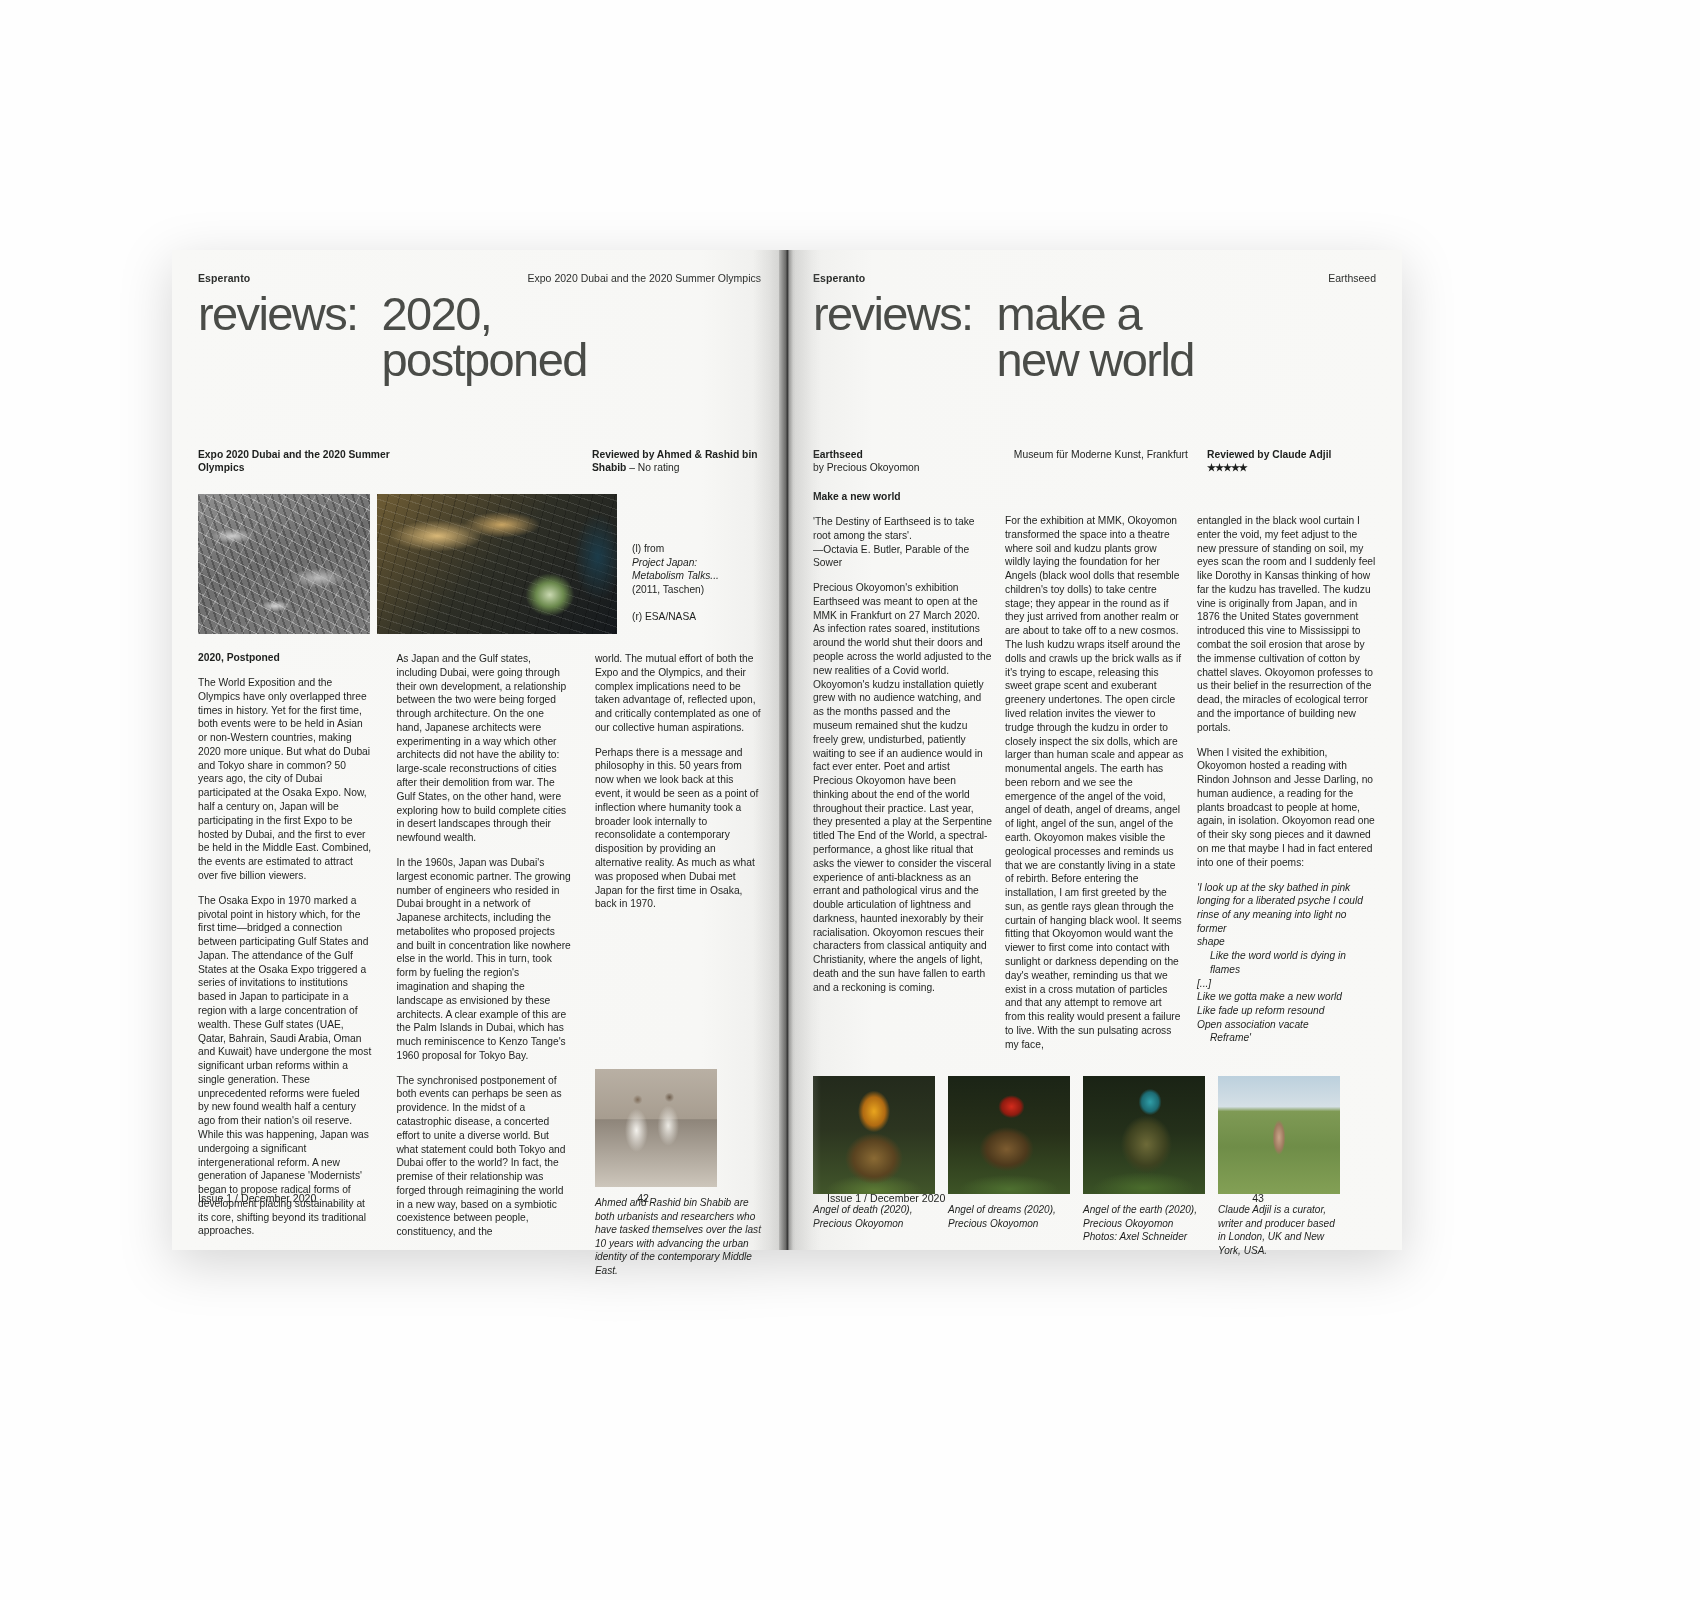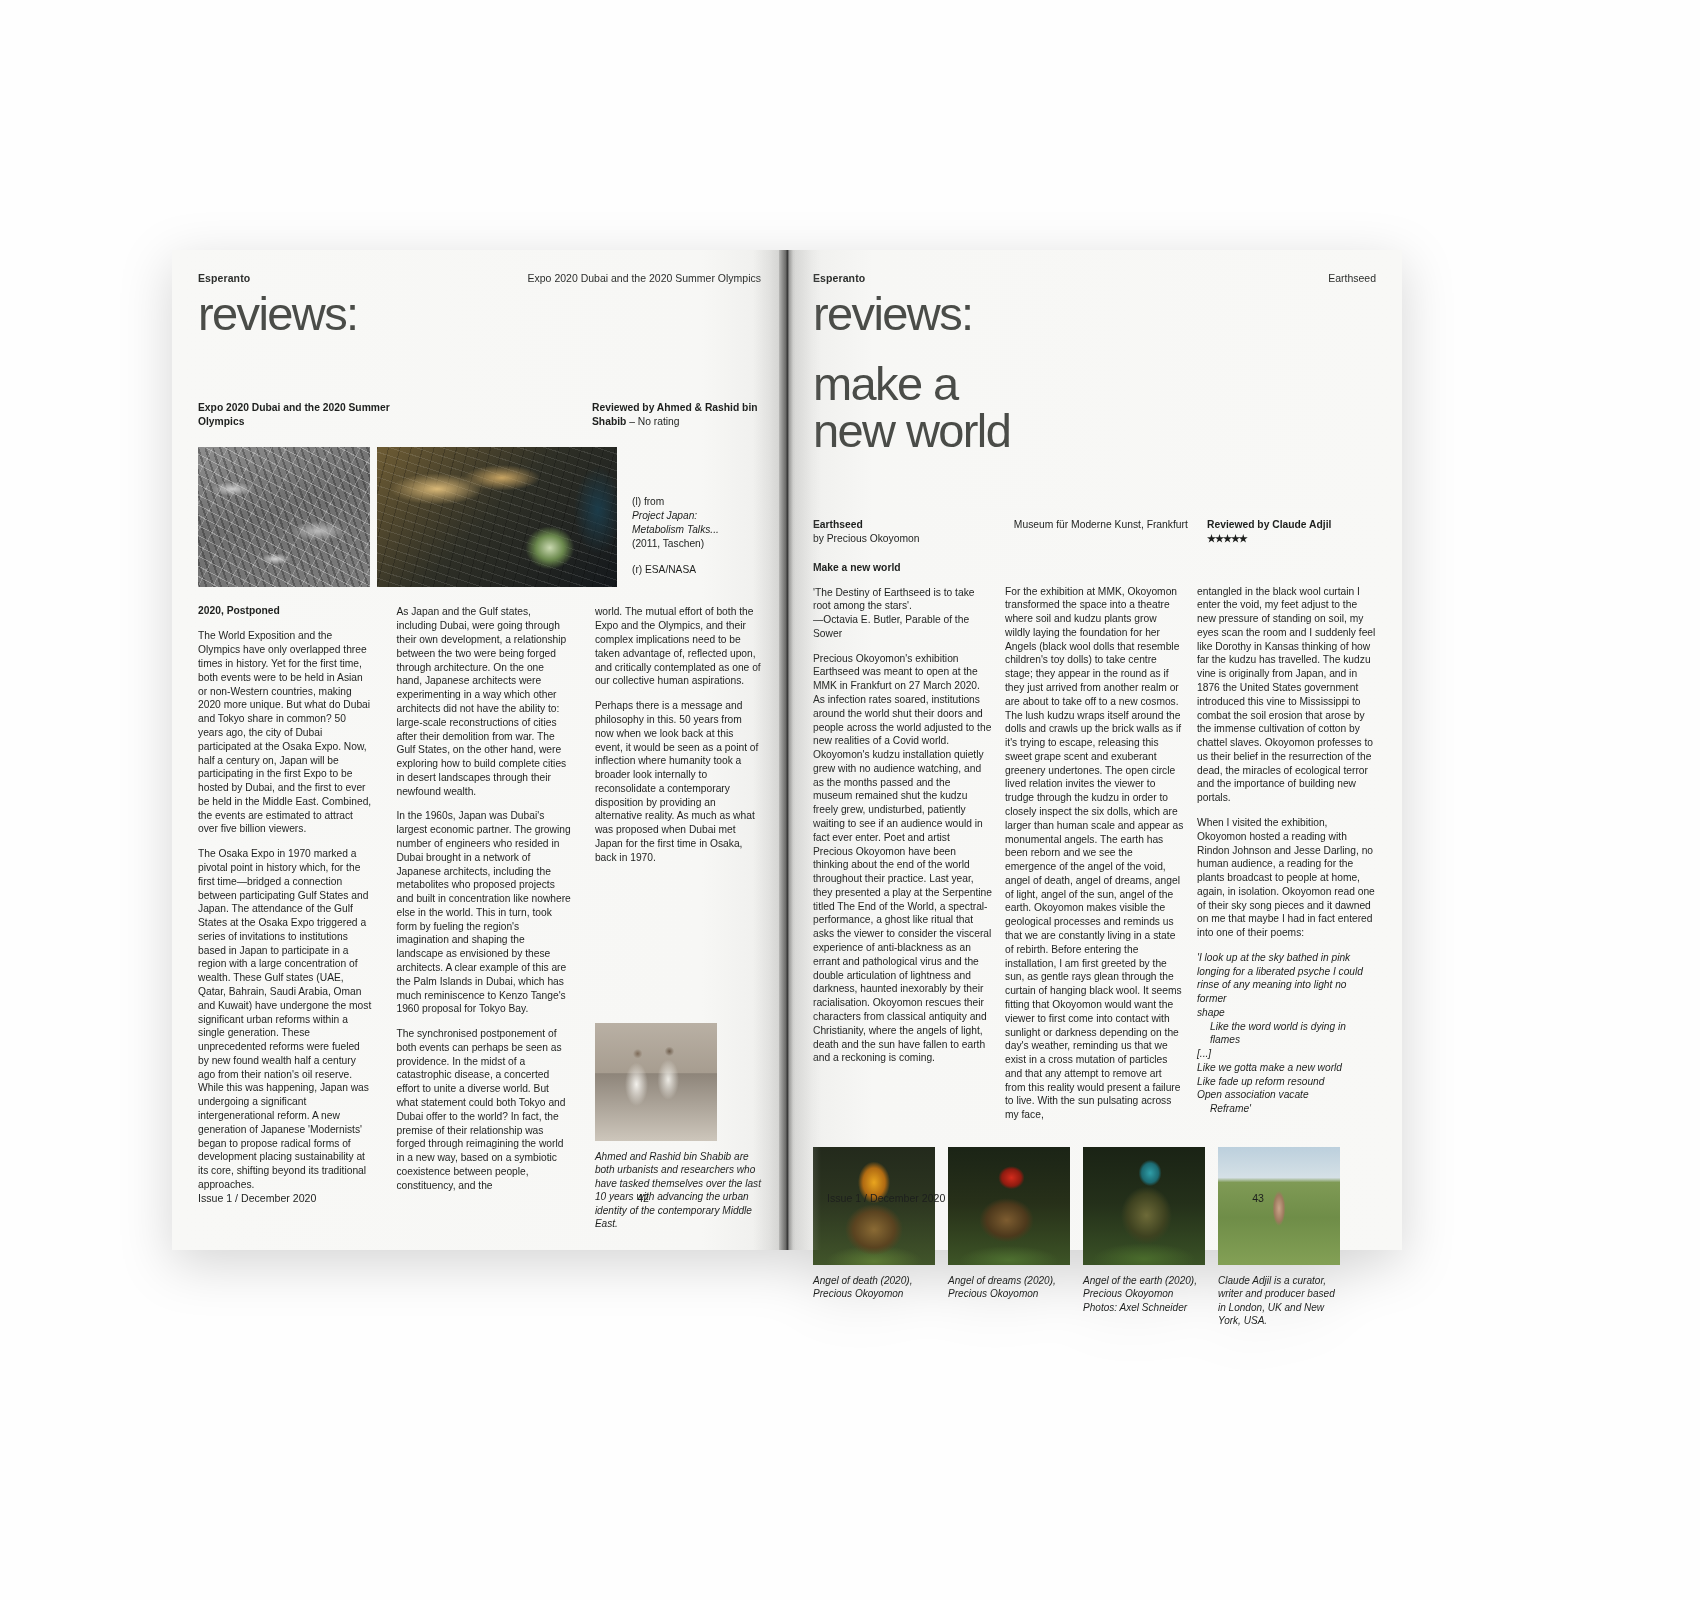--- a/index.html
+++ b/index.html
@@ -64,21 +64,20 @@
 
   .masthead {
     margin-top: 6px;
     display: flex;
     gap: 24px;
     color: #4a4c48;
     font-size: 47px;
     line-height: 0.99;
     letter-spacing: -1.6px;
     font-weight: 400;
-    flex-direction: column;
   }
   .masthead .word { white-space: nowrap; }
   .masthead .title { color: #4a4c48; }
 
   
   .metarow {
     margin-top: 64px;
     display: flex;
     font-size: 10.3px;
     line-height: 1.33;
@@ -212,20 +211,24 @@
 
     <div class="page page-left">
 
       <div class="runhead">
         <span class="left">Esperanto</span>
         <span class="right">Expo 2020 Dubai and the 2020 Summer Olympics</span>
       </div>
 
       <div class="masthead">
         <span class="word">reviews:</span>
+        <span class="title">
+          <span class="word" style="display:block">2020,</span>
+          <span class="word" style="display:block">postponed</span>
+        </span>
       </div>
 
       <div class="metarow">
         <div class="c1">Expo 2020 Dubai and the 2020 Summer Olympics</div>
         <div class="c2"></div>
         <div class="c3"><span>Reviewed by Ahmed &amp; Rashid bin Shabib</span><span class="norating"> – No rating</span></div>
       </div>
 
       <div class="figrow">
         <div class="fig ph-sat-bw"></div>

